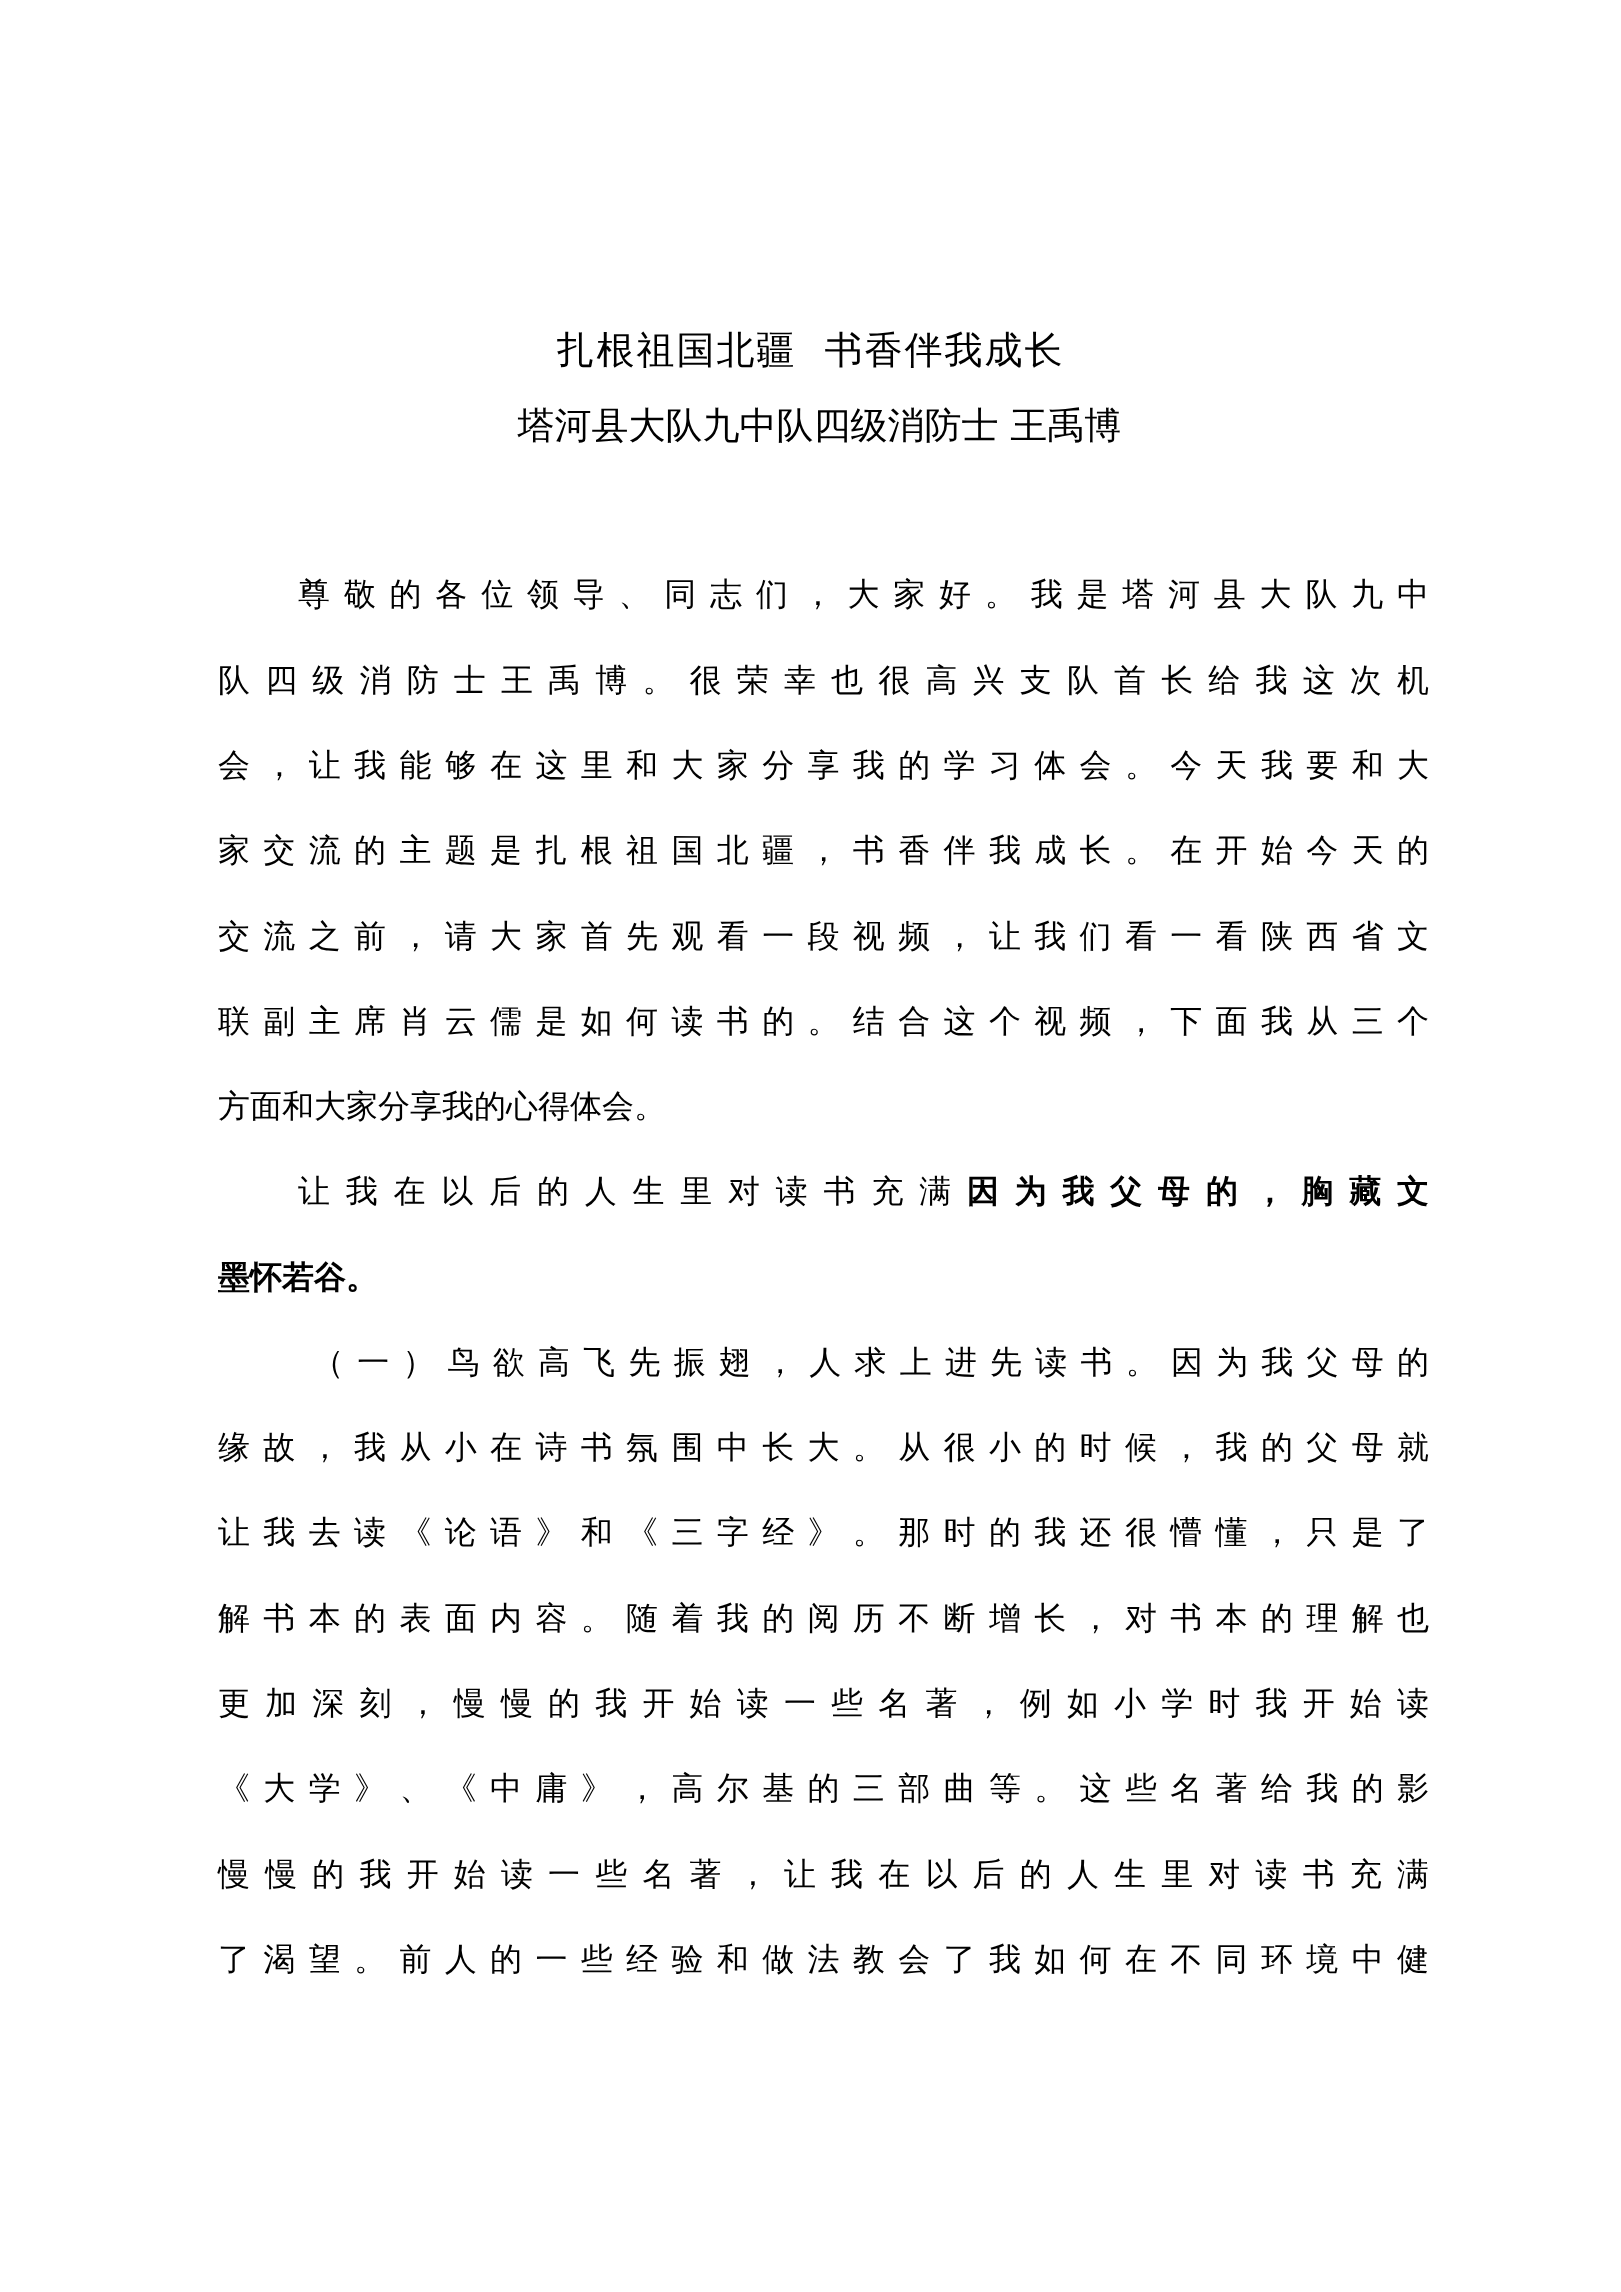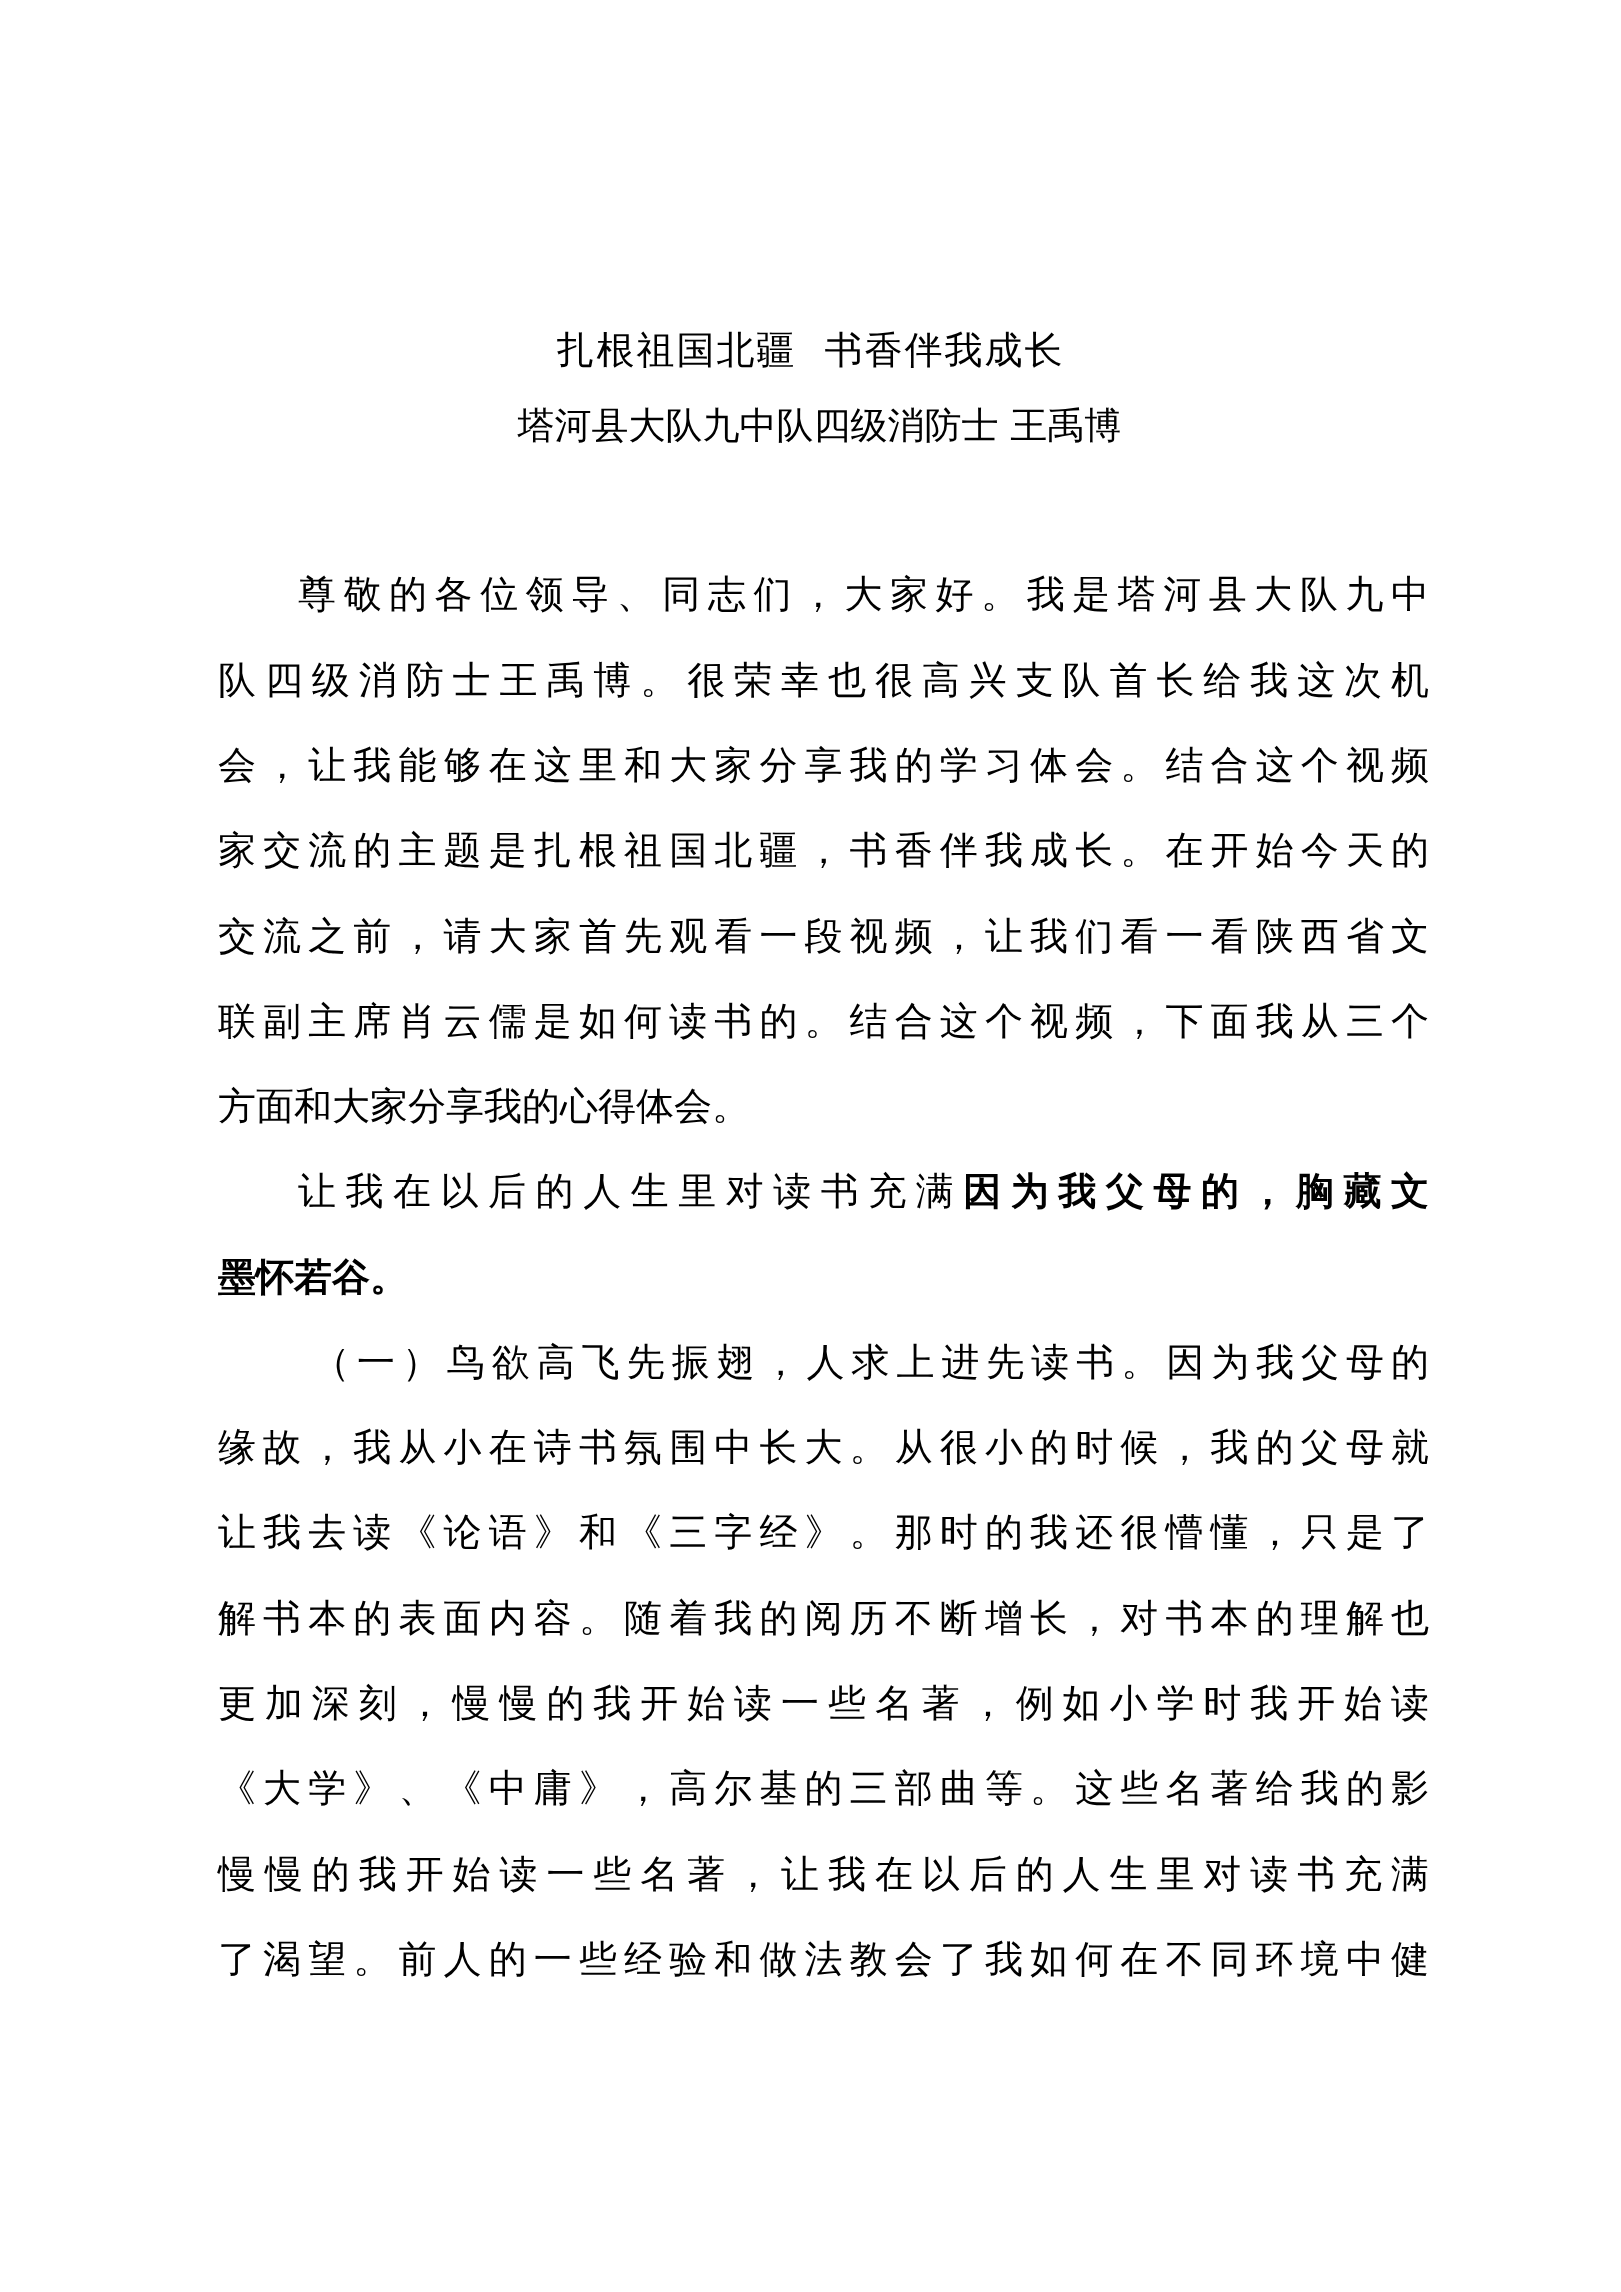--- a/index.html
+++ b/index.html
@@ -14,40 +14,40 @@
     .subtitle {
       position: absolute; left: 0; width: 1621px; top: 402px;
       text-align: center;
       font-family: "DejaVu Sans", "Liberation Sans", sans-serif;
       font-size: 37px; line-height: 47px; padding-left: 18px; box-sizing: border-box;
       white-space: pre;
     }
     .body-line {
       position: absolute; left: 218px; width: 1211px; height: 85px;
       font-family: "DejaVu Sans", "Liberation Sans", sans-serif;
-      font-size: 38px; line-height: 49px;
+      font-size: 32px; line-height: 49px;
       white-space: nowrap;
       text-align: justify; text-align-last: justify;
       letter-spacing: 0;
     }
     .body-line.last { text-align-last: left; }
     .body-line.indent { left: 298px; width: 1131px; }
     .body-line.indent-item { left: 312px; width: 1117px; }
     .bold { font-weight: bold; }
   </style>
 </head>
 <body>
 
 <div>
   <div class="title">扎根祖国北疆  书香伴我成长</div>
   <div class="subtitle">塔河县大队九中队四级消防士 王禹博</div>
 
   <div class="body-line indent" style="top:570px;">尊敬的各位领导、同志们，大家好。我是塔河县大队九中</div>
   <div class="body-line" style="top:656px;">队四级消防士王禹博。很荣幸也很高兴支队首长给我这次机</div>
-  <div class="body-line" style="top:741px;">会，让我能够在这里和大家分享我的学习体会。结合这个视频</div>
+  <div class="body-line" style="top:741px;">会，让我能够在这里和大家分享我的学习体会。今天我要和大</div>
   <div class="body-line" style="top:826px;">家交流的主题是扎根祖国北疆，书香伴我成长。在开始今天的</div>
   <div class="body-line" style="top:912px;">交流之前，请大家首先观看一段视频，让我们看一看陕西省文</div>
   <div class="body-line" style="top:997px;">联副主席肖云儒是如何读书的。结合这个视频，下面我从三个</div>
   <div class="body-line last" style="top:1082px;">方面和大家分享我的心得体会。</div>
 
   <div class="body-line indent" style="top:1167px;"><span>让我在以后的人生里对读书充满</span><span class="bold">因为我父母的，胸藏文</span></div>
   <div class="body-line last bold" style="top:1253px;">墨怀若谷。</div>
 
   <div class="body-line indent-item" style="top:1338px;">（一）鸟欲高飞先振翅，人求上进先读书。因为我父母的</div>
   <div class="body-line" style="top:1423px;">缘故，我从小在诗书氛围中长大。从很小的时候，我的父母就</div>

